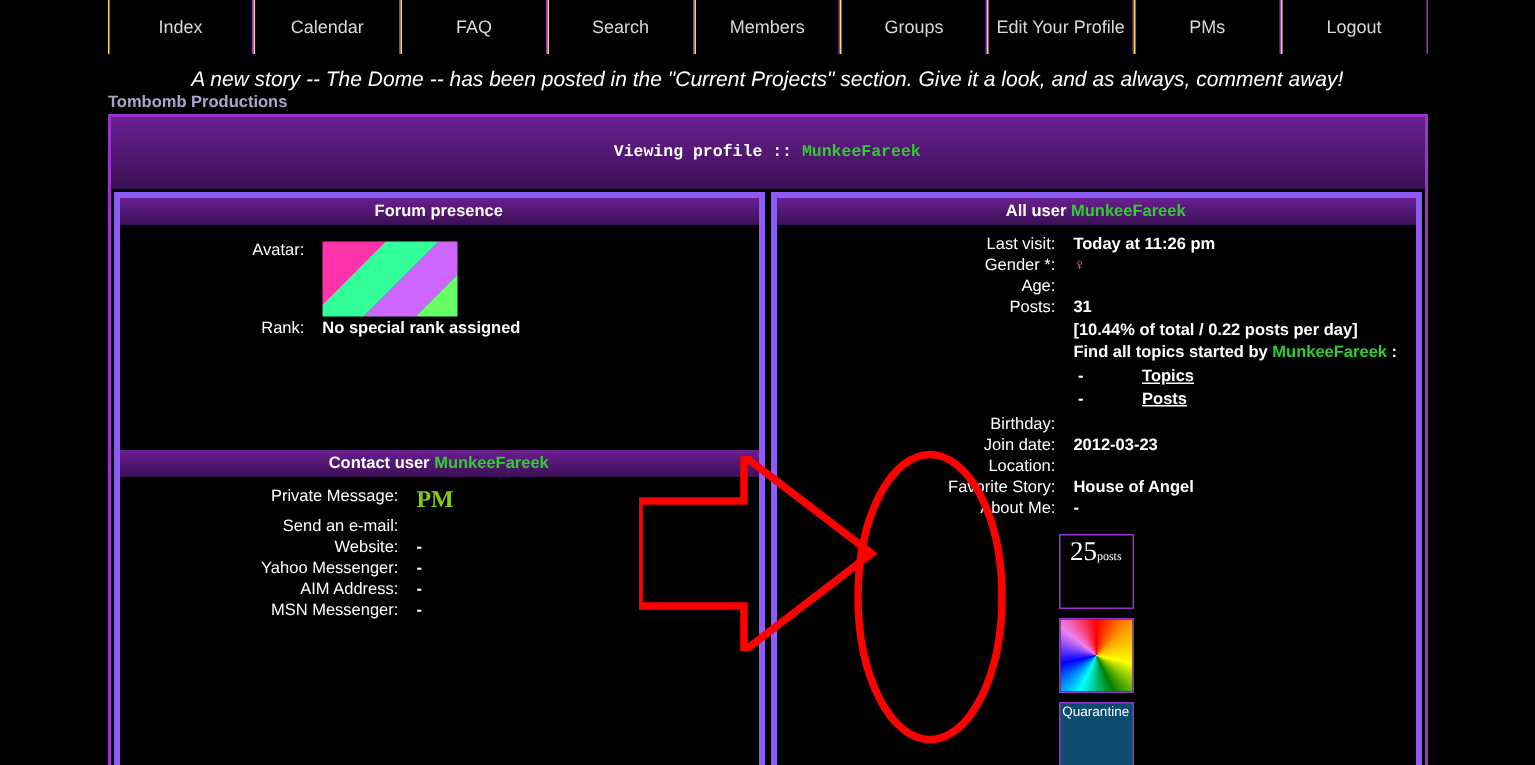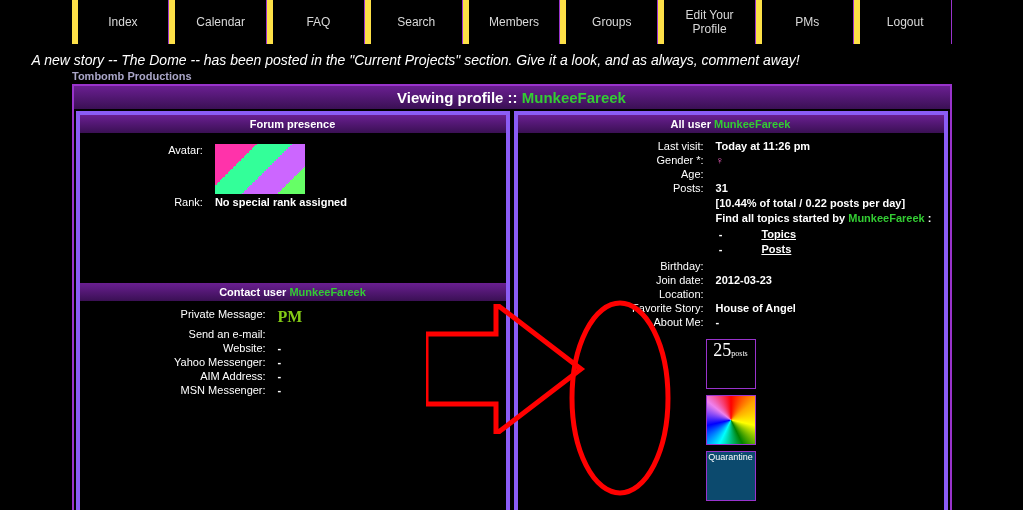--- a/index.html
+++ b/index.html
@@ -16,31 +16,32 @@
 .nav {
   display: flex;
   margin: 0 auto;
   width: 880px;
   border-collapse: collapse;
 }
 .nav-item {
   flex: 1;
   text-align: center;
   padding: 8px 4px;
-  border-left: 6px solid #fde047;
+  border-left: 1px solid #fde047;
   border-right: 1px solid #9933cc;
   color: #d9d9d9;
   cursor: pointer;
   font-size: 12px;
   display: flex;
   align-items: center;
   justify-content: center;
   min-height: 36px;
 }
 .announce {
+  text-align: center;
   color: #fff;
   font-size: 14px;
   margin: 8px auto 2px;
   width: 960px;
   font-style: italic;
 }
 .site-name {
   color: #aaa6c8;
   font-size: 11px;
   font-weight: bold;
@@ -49,24 +50,25 @@
 }
 .panel {
   width: 880px;
   margin: 0 auto;
   border: 2px solid #9933cc;
   background: #000;
 }
 .panel-hd {
   background: linear-gradient(#6a1f91, #3a1054);
   text-align: center;
-  padding: 3px;
-  font-size: 15px;
-  font-weight: bold;
-  color: #fff;
+  padding: 18px;
+  font-size: 11px;
+  font-weight: bold;
+  color: #fff;
+  font-family: Liberation Mono, monospace;
 }
 .panel-hd .user { color: #33cc33; }
 .cols {
   display: flex;
 }
 .col {
   flex: 1;
   border: 4px solid #8b5cf6;
   margin: 2px;
 }

